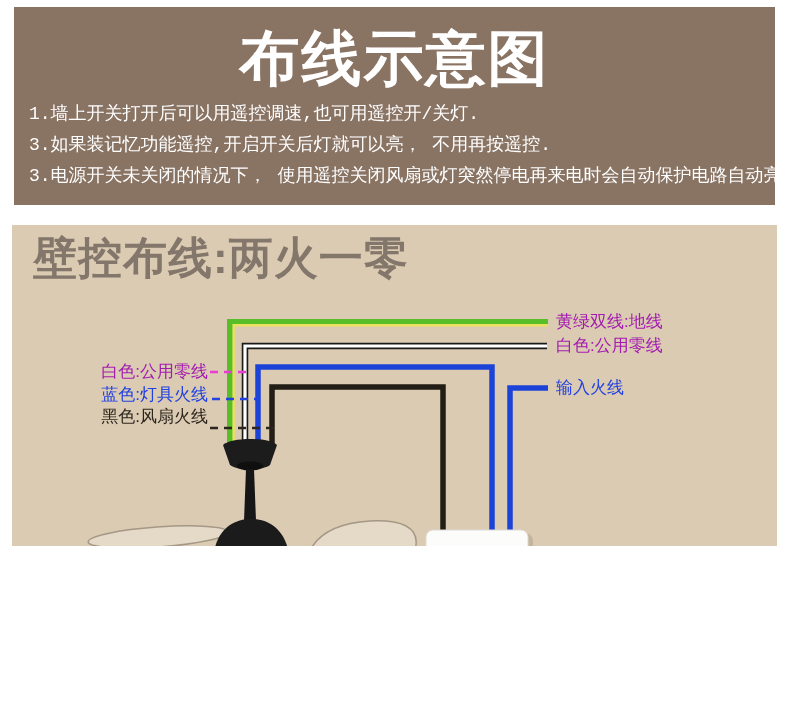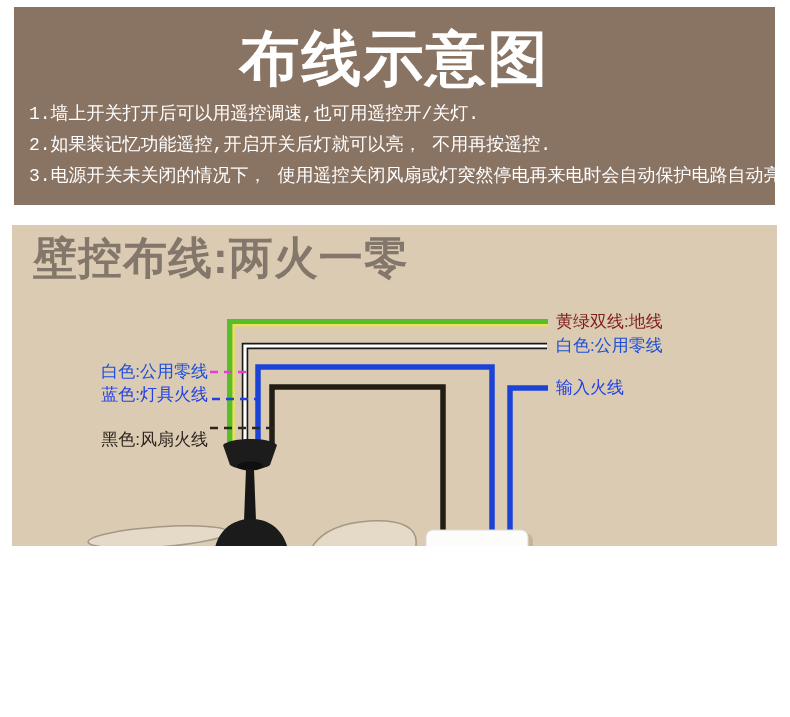--- a/index.html
+++ b/index.html
@@ -15,37 +15,37 @@
 
   
   .diagram{position:absolute;left:12px;top:225px;width:765px;height:478px;background:#dccbb3;}
   .diagram-title{position:absolute;left:21px;top:4px;margin:0;
                  font-size:44px;font-weight:bold;letter-spacing:1px;color:#83766a;}
   .wires-svg{position:absolute;left:0;top:0;}
 
   .wire-label{position:absolute;font-size:17px;white-space:nowrap;line-height:22px;}
   .lbl-left{left:0;width:196px;text-align:right;}
   .lbl-right{left:544px;text-align:left;}
-  .c-white{color:#1d4ed8;text-align:right;}
+  .c-white{color:#a21caf;text-align:right;}
   .c-blue{color:#2141e2;}
   .c-black{color:#2b251d;}
-  .c-green{color:#7f1d1d;}
+  .c-green{color:#a21caf;}
 
   .blade{fill:rgba(250,250,245,0.32);stroke:rgba(115,105,88,0.55);stroke-width:1.5;}
 </style>
 </head>
 <body>
 
 <div id="page">
 
   <div class="header">
     <h1 class="header-title">布线示意图</h1>
     <div class="notes">
       <div>1.墙上开关打开后可以用遥控调速,也可用遥控开/关灯.</div>
-      <div>2.如果装记忆功能遥控,开启开关后灯就可以亮， 不用再按遥控.</div>
+      <div>3.如果装记忆功能遥控,开启开关后灯就可以亮， 不用再按遥控.</div>
       <div>3.电源开关未关闭的情况下， 使用遥控关闭风扇或灯突然停电再来电时会自动保护电路自动亮灯.</div>
     </div>
   </div>
 
   <div class="diagram">
     <h2 class="diagram-title">壁控布线:两火一零</h2>
 
     <svg class="wires-svg" width="765" height="478" viewBox="0 0 765 478">
 
       <path d="M218,222 L218,97 L536,97" fill="none" stroke-width="6" stroke-linejoin="miter" stroke="#57bd28"></path>
@@ -111,20 +111,20 @@
           <circle cx="473" cy="335" r="1.6"></circle>
         </g>
 
         <rect x="477" y="327" width="26" height="52" rx="2.5" fill="#fbfbfa" stroke="#8f8b83" stroke-width="1.2"></rect>
         <line x1="490" y1="333" x2="490" y2="340" stroke="#7d7a73" stroke-width="1.6"></line>
       </g>
     </svg>
 
     <div class="wire-label lbl-left c-white" style="top:136px">白色:公用零线</div>
     <div class="wire-label lbl-left c-blue" style="top:159px">蓝色:灯具火线</div>
-    <div class="wire-label lbl-left c-black" style="top:204px">黑色:风扇火线</div>
+    <div class="wire-label lbl-left c-black" style="top:181px">黑色:风扇火线</div>
 
     <div class="wire-label lbl-right c-green" style="top:86px">黄绿双线:地线</div>
     <div class="wire-label lbl-right c-white" style="top:110px">白色:公用零线</div>
     <div class="wire-label lbl-right c-blue" style="top:152px">输入火线</div>
   </div>
 
 </div>
 
 </body></html>

